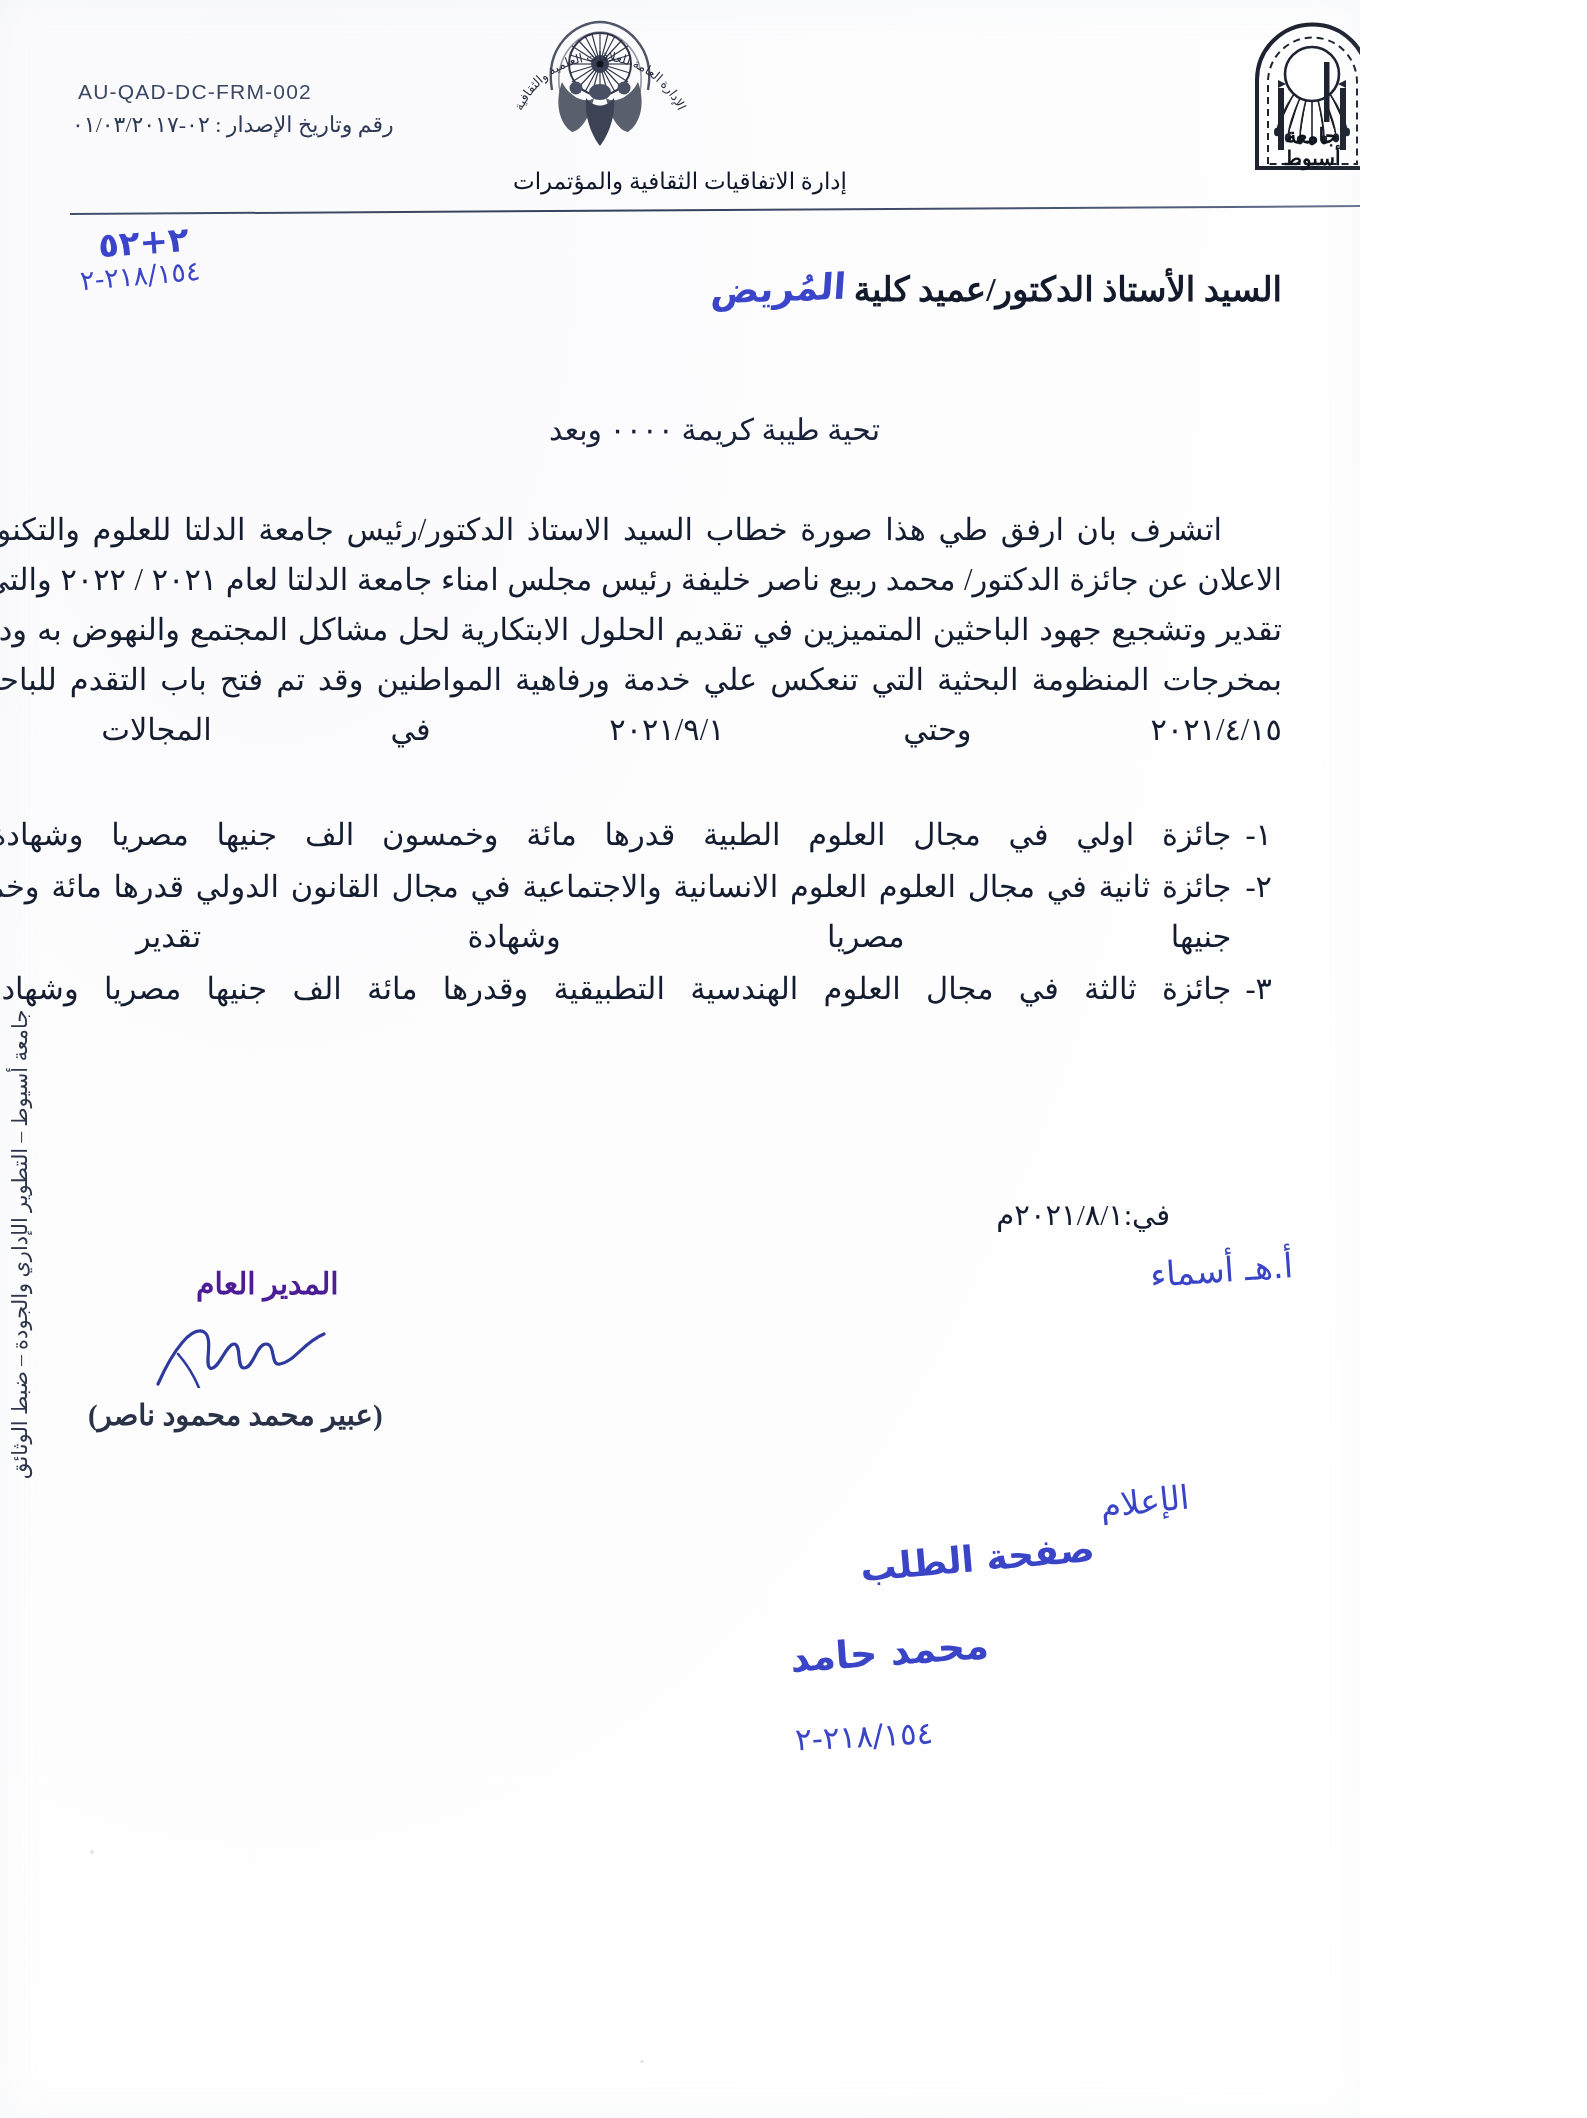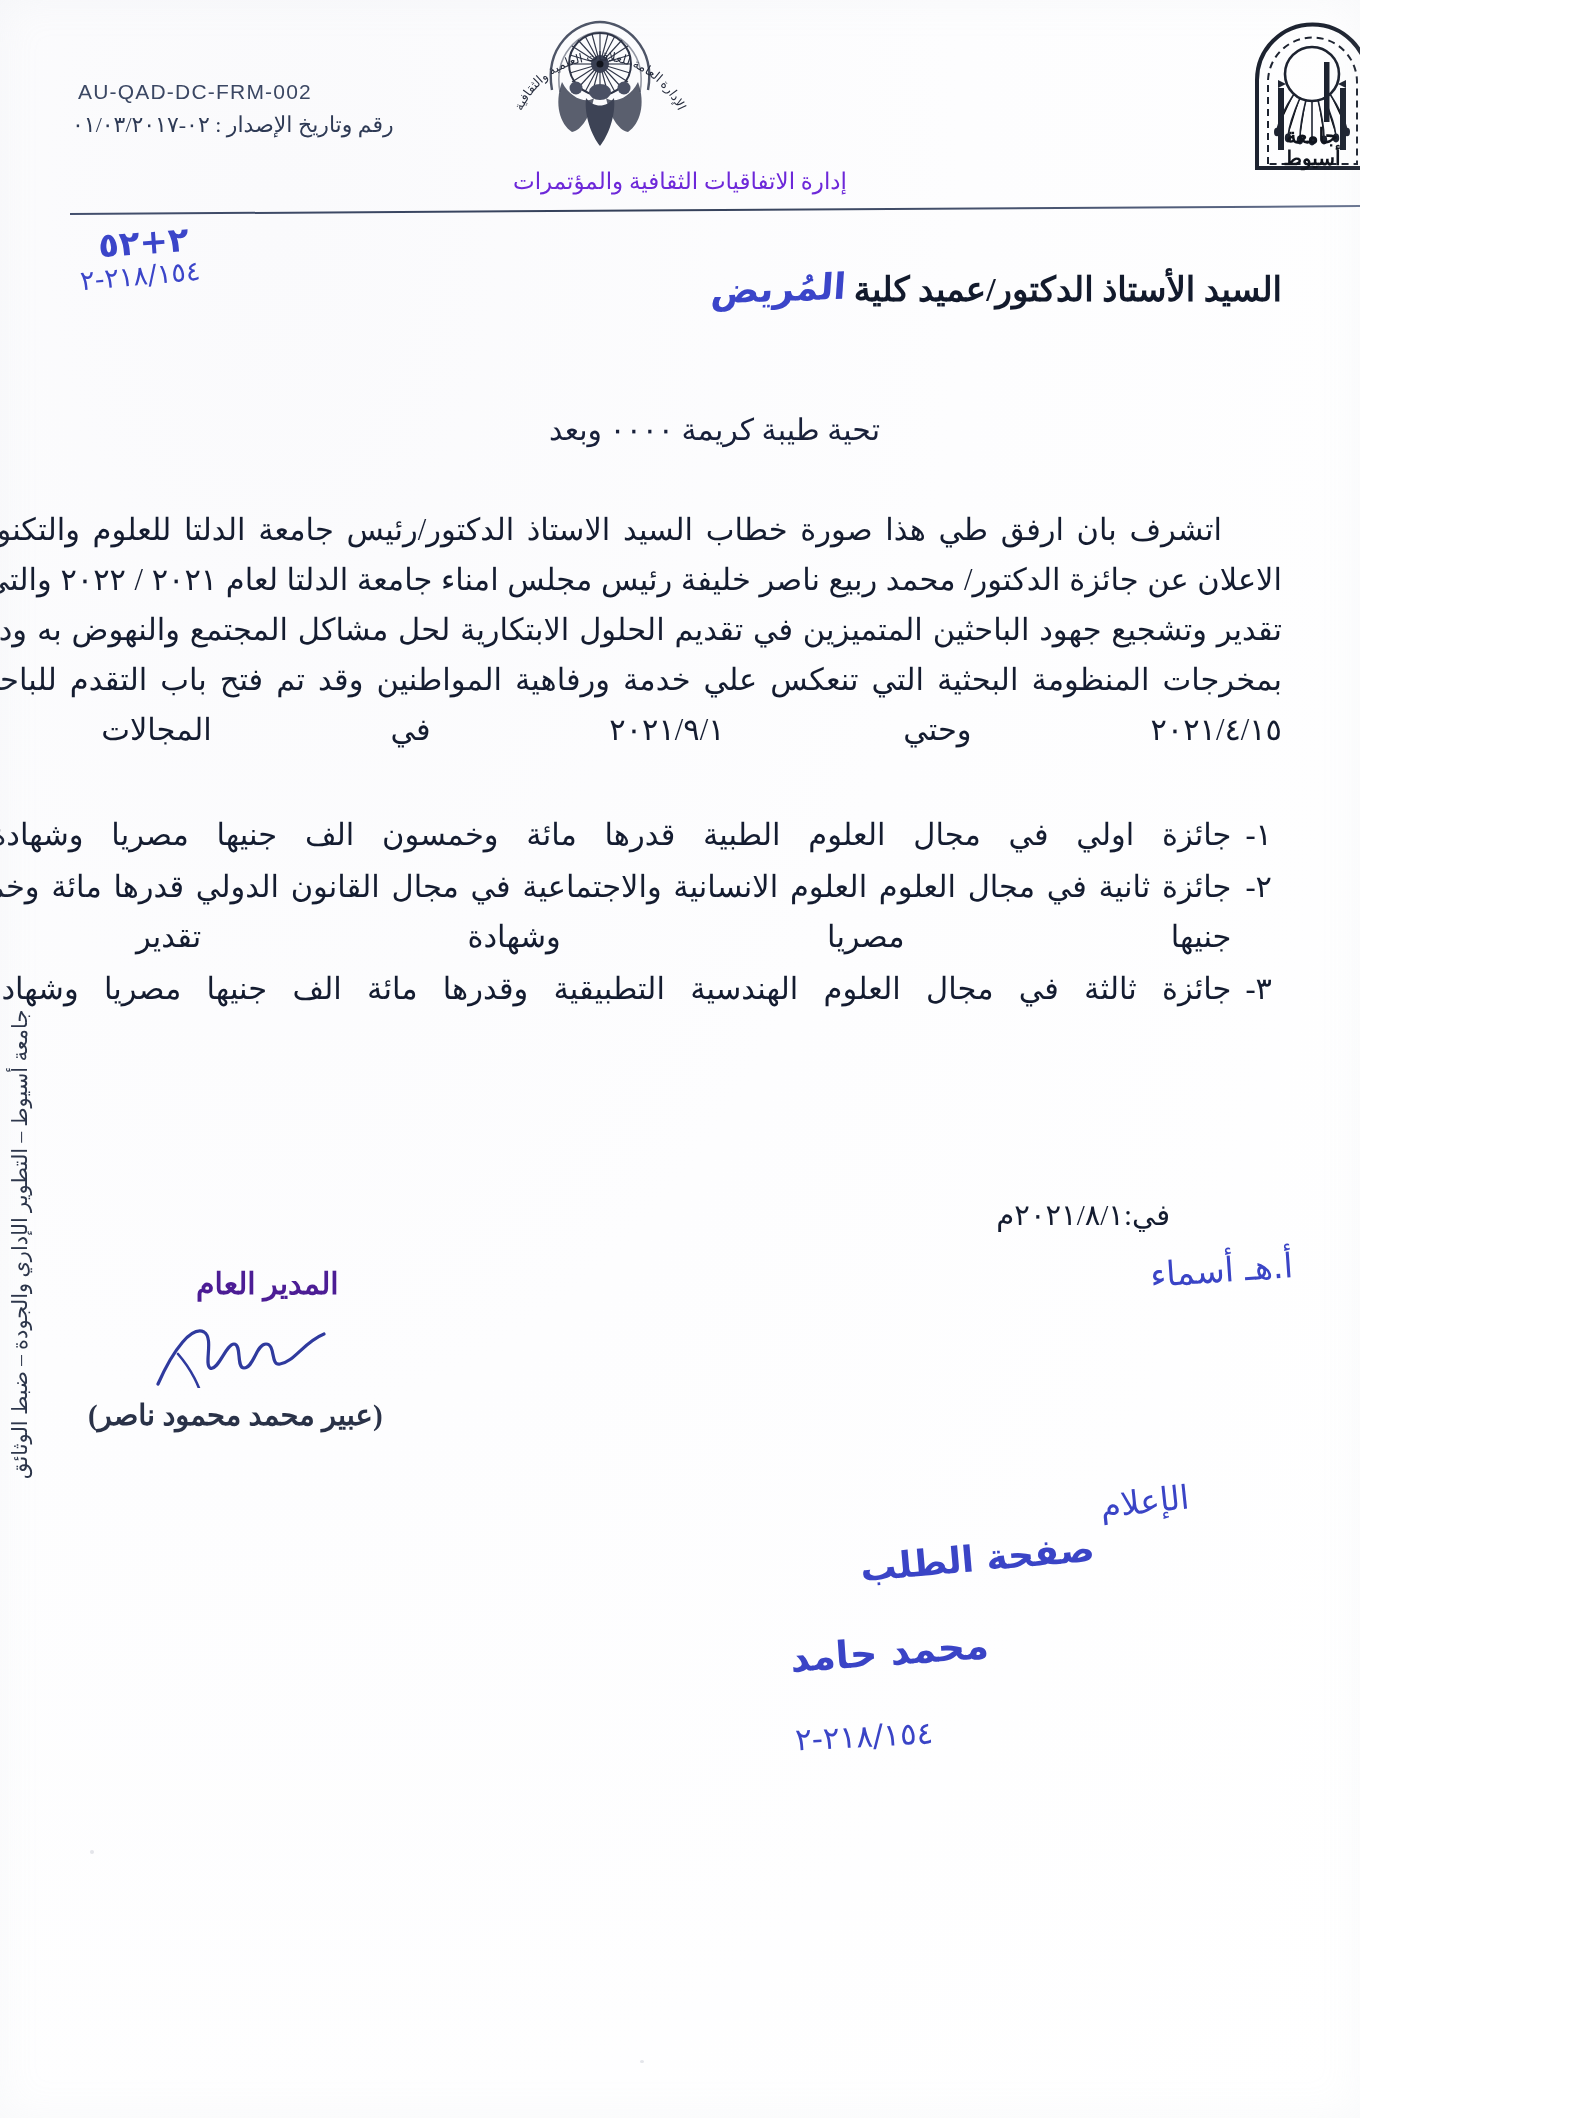--- a/index.html
+++ b/index.html
@@ -72,21 +72,21 @@
   }
   .center-emblem svg { display: block; }
 
   .dept-line {
     position: absolute;
     left: 0; right: 0;
     top: 168px;
     text-align: center;
     direction: rtl;
     font-size: 23px;
-    color: #6d28d9;
+    color: #0f172a;
     letter-spacing: 0.4px;
   }
 
   
   .uni-emblem {
     position: absolute;
     left: 1245px;
     top: 22px;
     width: 135px;
     height: 150px;

